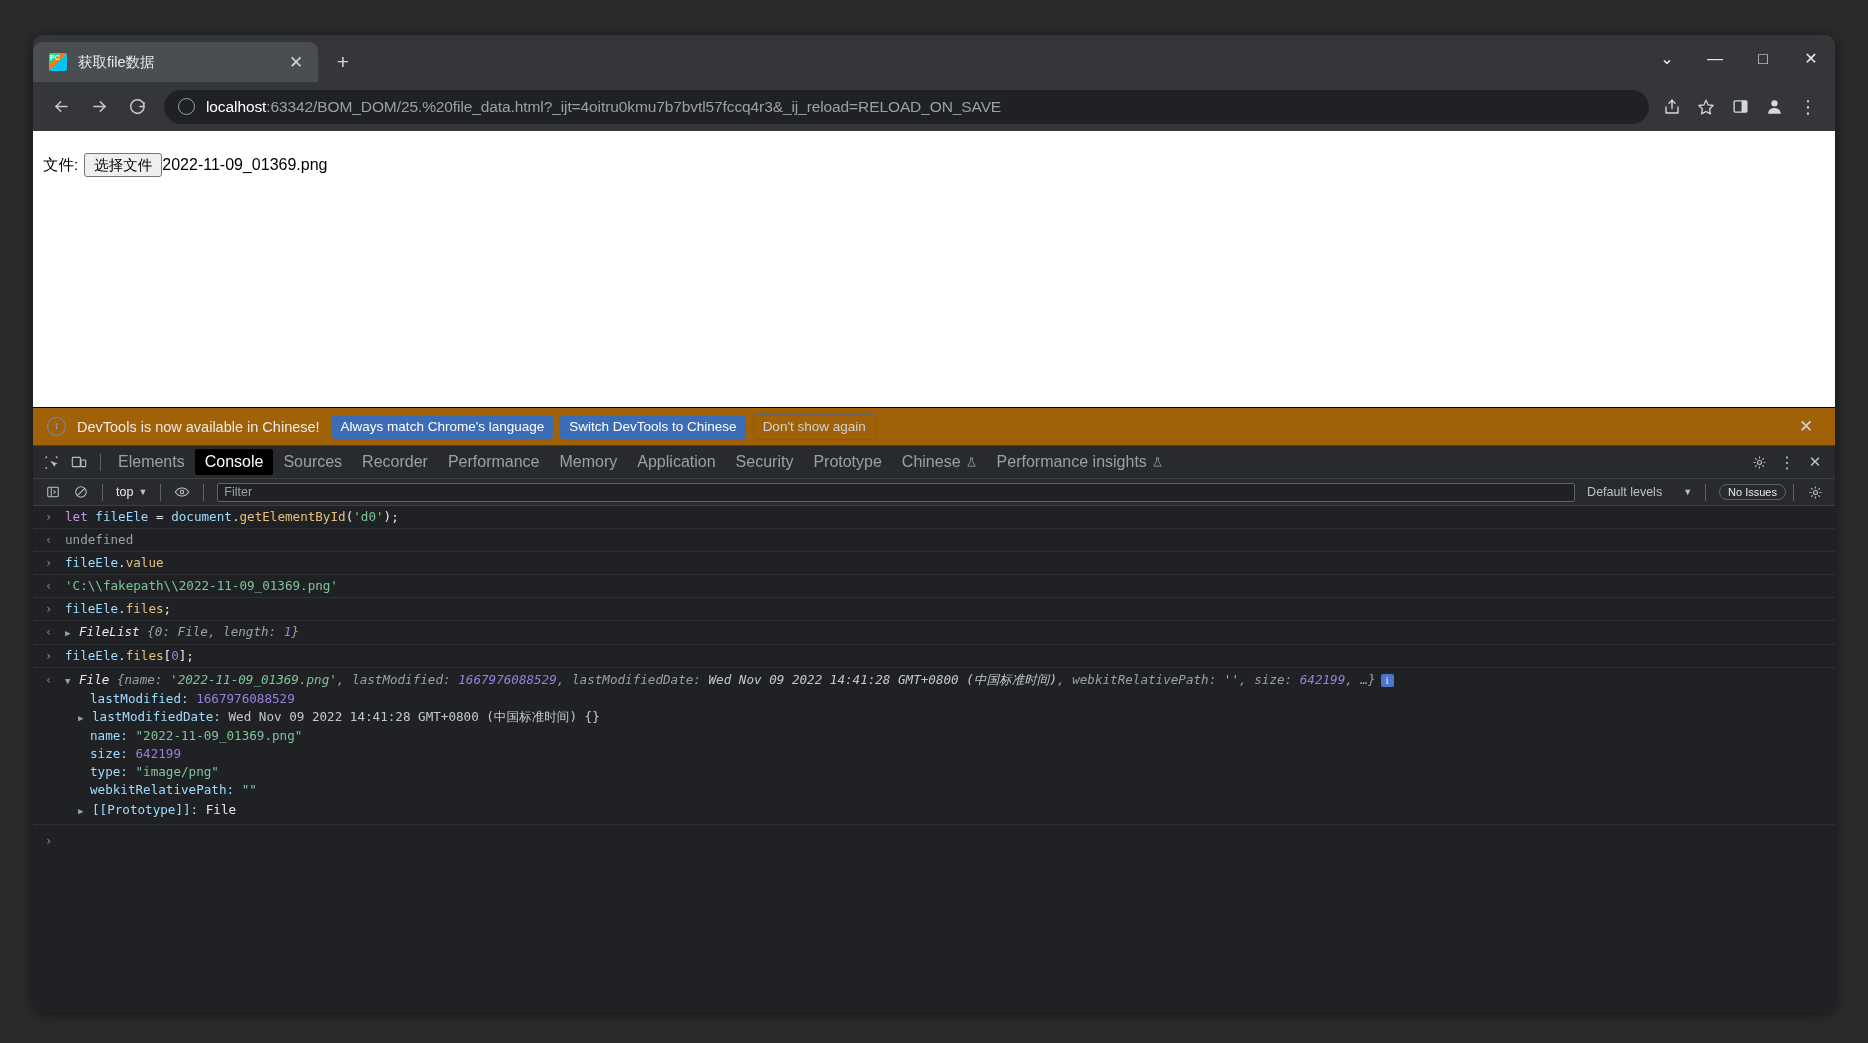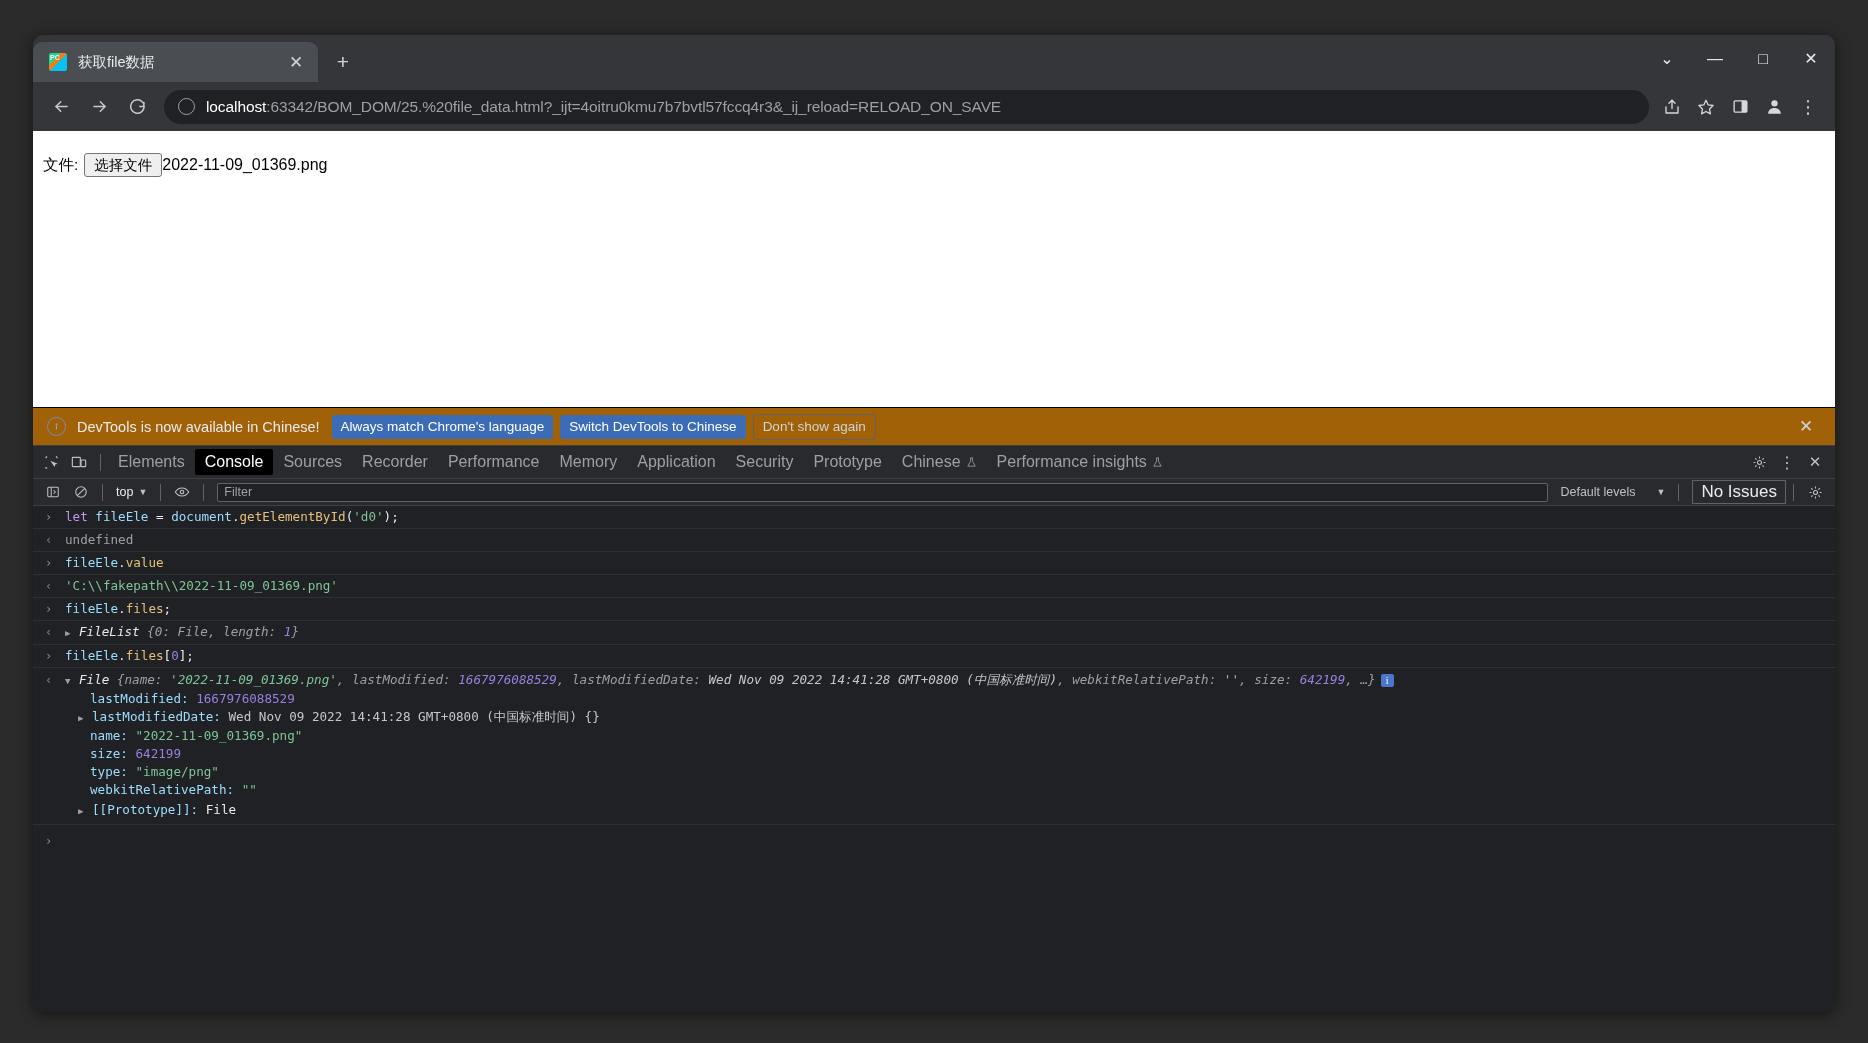--- a/index.html
+++ b/index.html
@@ -325,23 +325,23 @@
   }
   .levels {
     color: #bdc1c6;
     font-size: 12.5px;
     display: flex; align-items: center; gap: 21px;
     padding: 2px 6px;
     white-space: nowrap;
   }
   .issues-btn {
     color: #e8eaed;
-    font-size: 17px;
+    font-size: 11px;
     border: 1px solid #5f6368;
-    border-radius: 0;
+    border-radius: 8px;
     padding: 1px 8px;
     margin-left: 6px;
     white-space: nowrap;
   }
 
   
   .console {
     flex: 1;
     overflow: hidden;
     font-family: "DejaVu Sans Mono", monospace;

